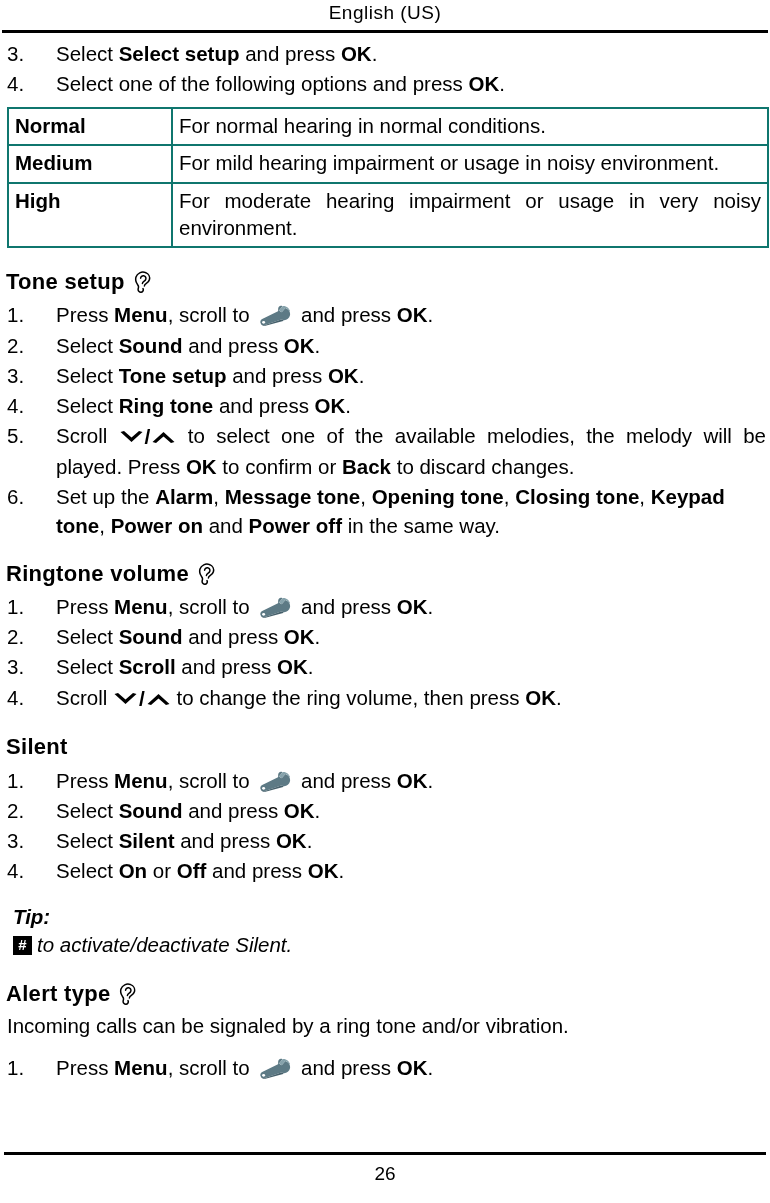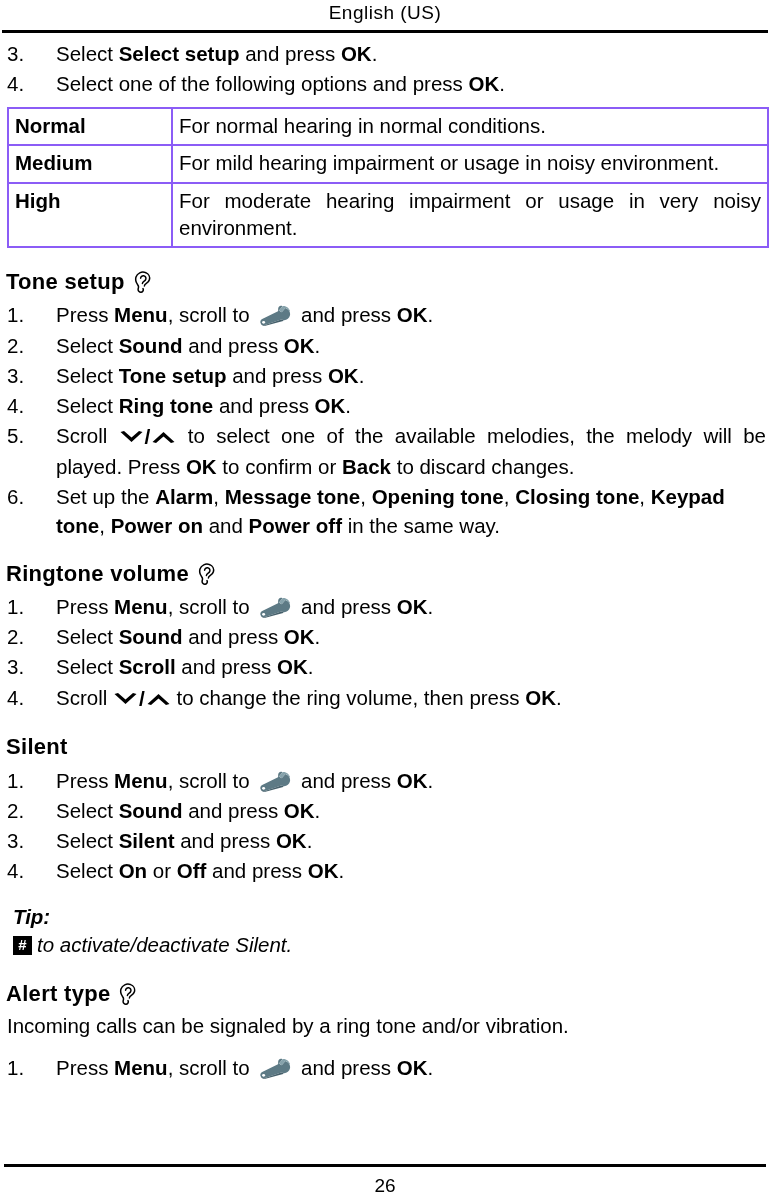--- a/index.html
+++ b/index.html
@@ -69,21 +69,21 @@
   b, .b { font-weight: bold; }
 
   
   table.opts {
     border-collapse: collapse;
     width: 762px;
     margin: 9px 0 0 3px;
     table-layout: fixed;
   }
   table.opts td {
-    border: 2px solid #8b5cf6;
+    border: 2px solid #0f766e;
     font-size: 20.5px;
     line-height: 1.33;
     padding: 3px 6px 5px 6px;
     vertical-align: top;
   }
   table.opts td.label {
     width: 150px;
     font-weight: bold;
     white-space: nowrap;
   }
@@ -188,21 +188,21 @@
     box-sizing: border-box;
   }
   .rule-bottom {
     border-top: 3px solid #000;
     margin: 0 2px;
   }
   .page-num {
     text-align: center;
     font-size: 19px;
     padding-top: 8px;
-    padding-bottom: 6px;
+    padding-bottom: 18px;
   }
 </style>
 </head>
 <body>
 
 <div class="page">
 
   <div class="header">
     <span>English (US)</span>
   </div>

